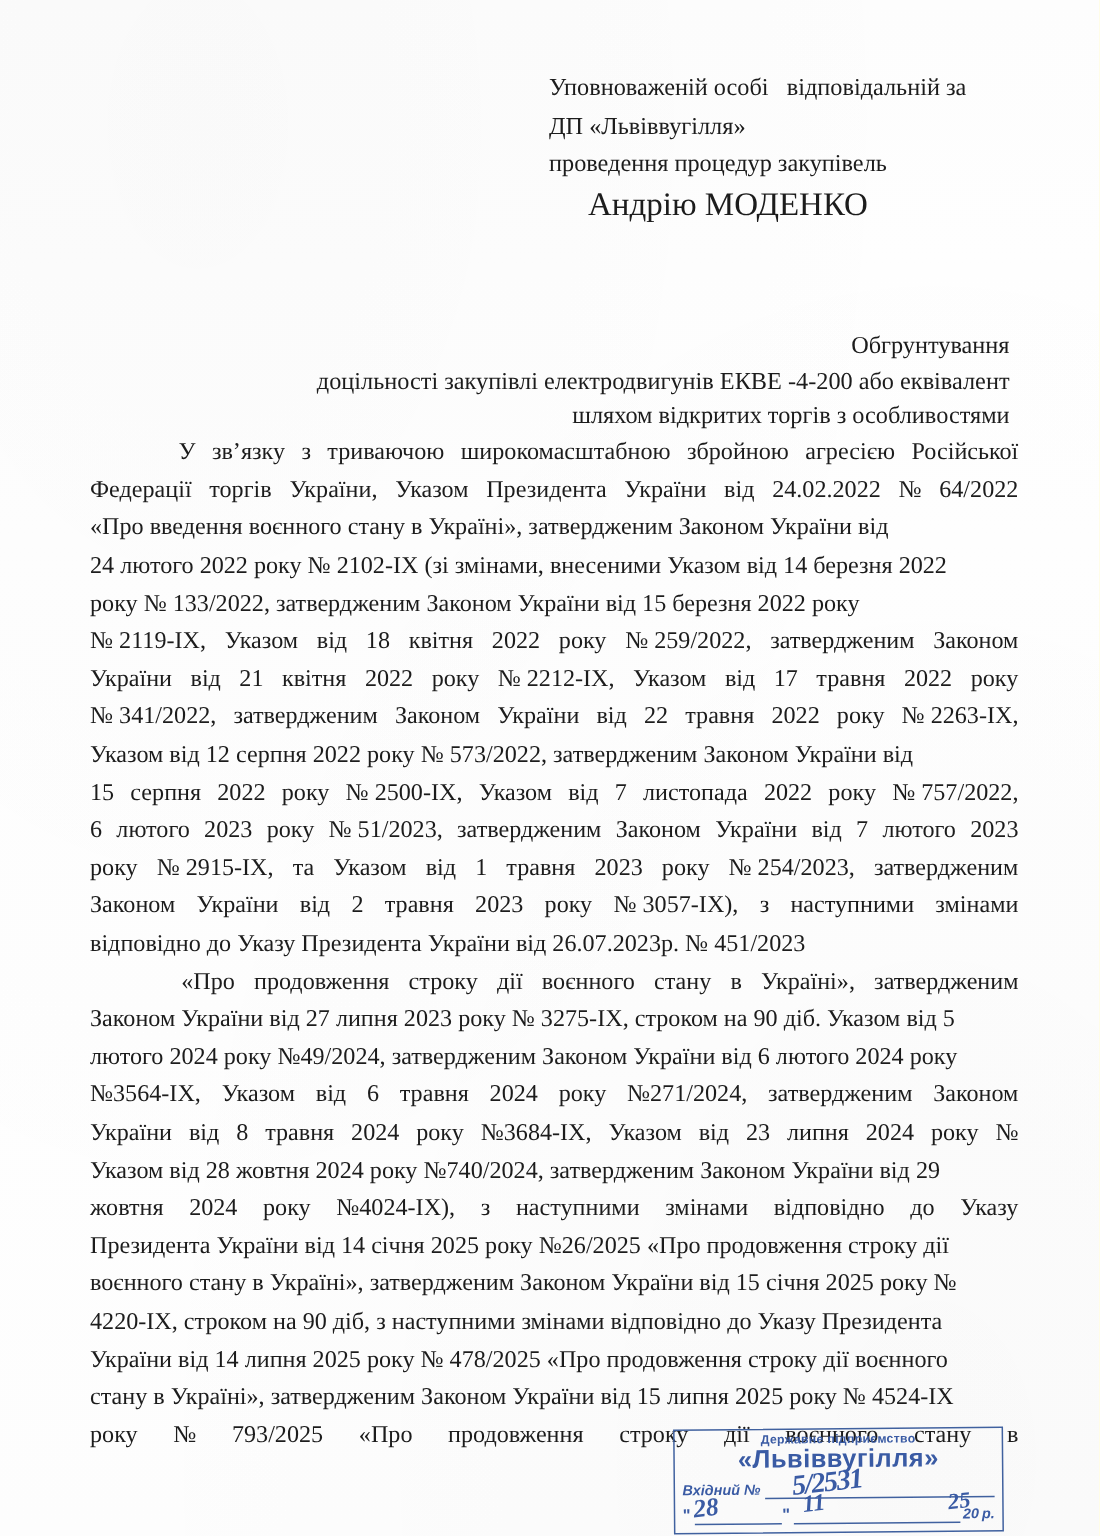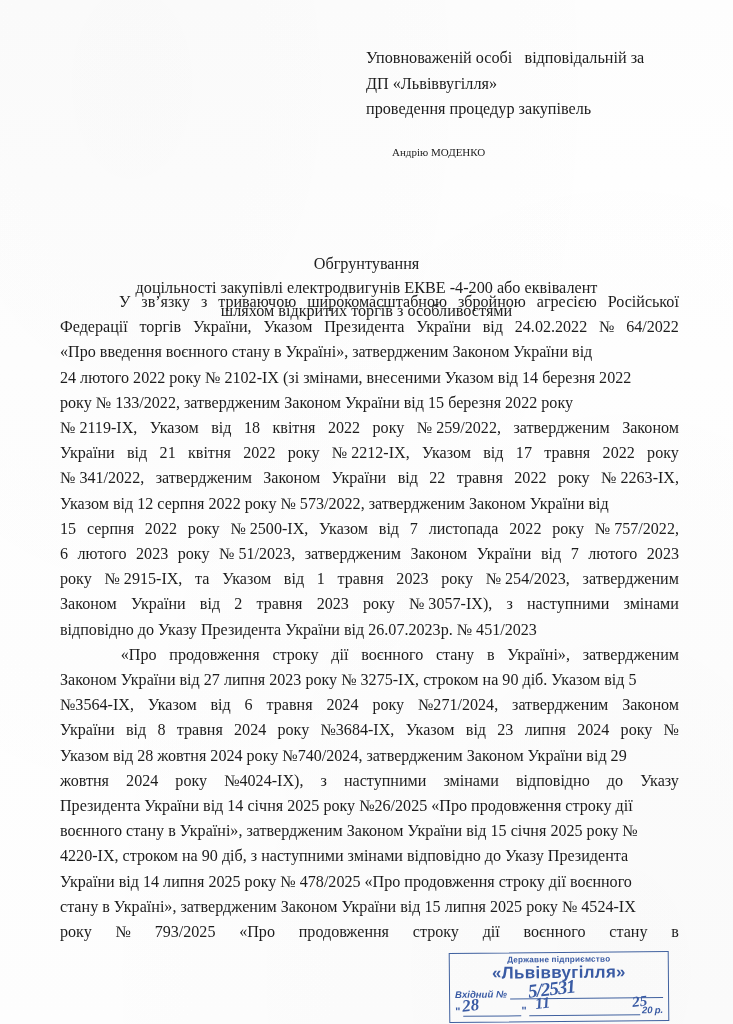--- a/index.html
+++ b/index.html
@@ -44,35 +44,33 @@
     font-size: 16.2px;
     line-height: 25.5px;
     text-align: left;
   }
   .addressee-line {
     display: block;
     white-space: pre;
   }
   .addressee-name {
     display: block;
-    margin-top: 17px;
     padding-left: 26px;
-    font-size: 11px;
+    font-size: 22px;
   }
 
   
   .title-block {
     position: absolute;
     left: 60px;
     top: 219px;
     width: 613px;
-    text-align: center;
+    text-align: right;
     font-size: 16.2px;
     line-height: 23.5px;
-    margin-top: 34px;
   }
   .title-block .tline { display: block; }
 
   
   .body {
     position: absolute;
     left: 60px;
     top: 289px;
     width: 619px;
     font-size: 16.1px;
@@ -228,20 +226,21 @@
           <span class="ln">Указом від 12 серпня 2022 року № 573/2022, затвердженим Законом України від</span>
           <span class="ln j"><span>15</span><span>серпня</span><span>2022</span><span>року</span><span>№ 2500-IX,</span><span>Указом</span><span>від</span><span>7</span><span>листопада</span><span>2022</span><span>року</span><span>№ 757/2022,</span></span>
           <span class="ln j"><span>6</span><span>лютого</span><span>2023</span><span>року</span><span>№ 51/2023,</span><span>затвердженим</span><span>Законом</span><span>України</span><span>від</span><span>7</span><span>лютого</span><span>2023</span></span>
           <span class="ln j"><span>року</span><span>№ 2915-IX,</span><span>та</span><span>Указом</span><span>від</span><span>1</span><span>травня</span><span>2023</span><span>року</span><span>№ 254/2023,</span><span>затвердженим</span></span>
           <span class="ln j"><span>Законом</span><span>України</span><span>від</span><span>2</span><span>травня</span><span>2023</span><span>року</span><span>№ 3057-IX),</span><span>з</span><span>наступними</span><span>змінами</span></span>
           <span class="ln">відповідно до Указу Президента України від 26.07.2023р. № 451/2023</span>
         </p>
       <p class="para">
           <span class="ln j"><span class="indent"></span><span>«Про</span><span>продовження</span><span>строку</span><span>дії</span><span>воєнного</span><span>стану</span><span>в</span><span>Україні»,</span><span>затвердженим</span></span>
           <span class="ln">Законом України від 27 липня 2023 року № 3275-IX, строком на 90 діб. Указом від 5</span>
+          <span class="ln">лютого 2024 року №49/2024, затвердженим Законом України від 6 лютого 2024 року</span>
           <span class="ln j"><span>№3564-IX,</span><span>Указом</span><span>від</span><span>6</span><span>травня</span><span>2024</span><span>року</span><span>№271/2024,</span><span>затвердженим</span><span>Законом</span></span>
           <span class="ln j"><span>України</span><span>від</span><span>8</span><span>травня</span><span>2024</span><span>року</span><span>№3684-IX,</span><span>Указом</span><span>від</span><span>23</span><span>липня</span><span>2024</span><span>року</span><span>№</span></span>
           <span class="ln">Указом від 28 жовтня 2024 року №740/2024, затвердженим Законом України від 29</span>
           <span class="ln j"><span>жовтня</span><span>2024</span><span>року</span><span>№4024-IX),</span><span>з</span><span>наступними</span><span>змінами</span><span>відповідно</span><span>до</span><span>Указу</span></span>
           <span class="ln">Президента України від 14 січня 2025 року №26/2025 «Про продовження строку дії</span>
           <span class="ln">воєнного стану в Україні», затвердженим Законом України від 15 січня 2025 року №</span>
           <span class="ln">4220-IX, строком на 90 діб, з наступними змінами відповідно до Указу Президента</span>
           <span class="ln">України від 14 липня 2025 року № 478/2025 «Про продовження строку дії воєнного</span>
           <span class="ln">стану в Україні», затвердженим Законом України від 15 липня 2025 року № 4524-IX</span>
           <span class="ln j"><span>року</span><span>№</span><span>793/2025</span><span>«Про</span><span>продовження</span><span>строку</span><span>дії</span><span>воєнного</span><span>стану</span><span>в</span></span>

